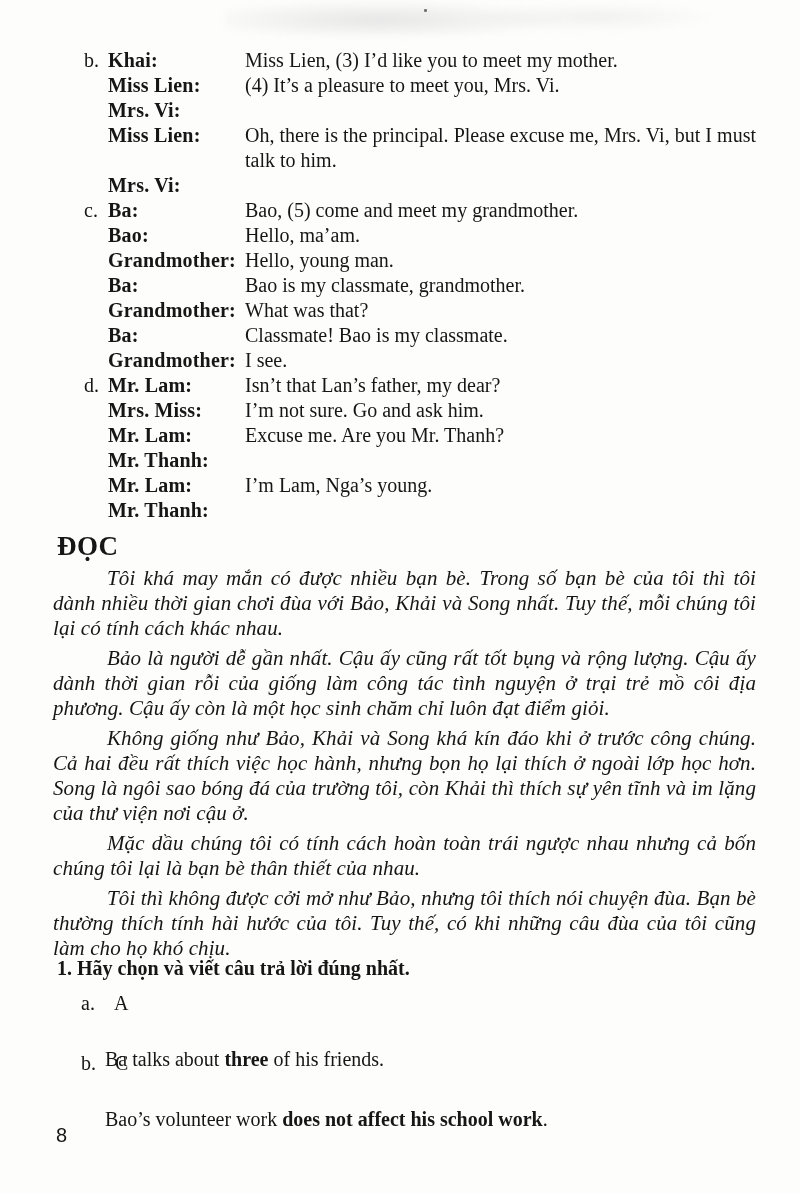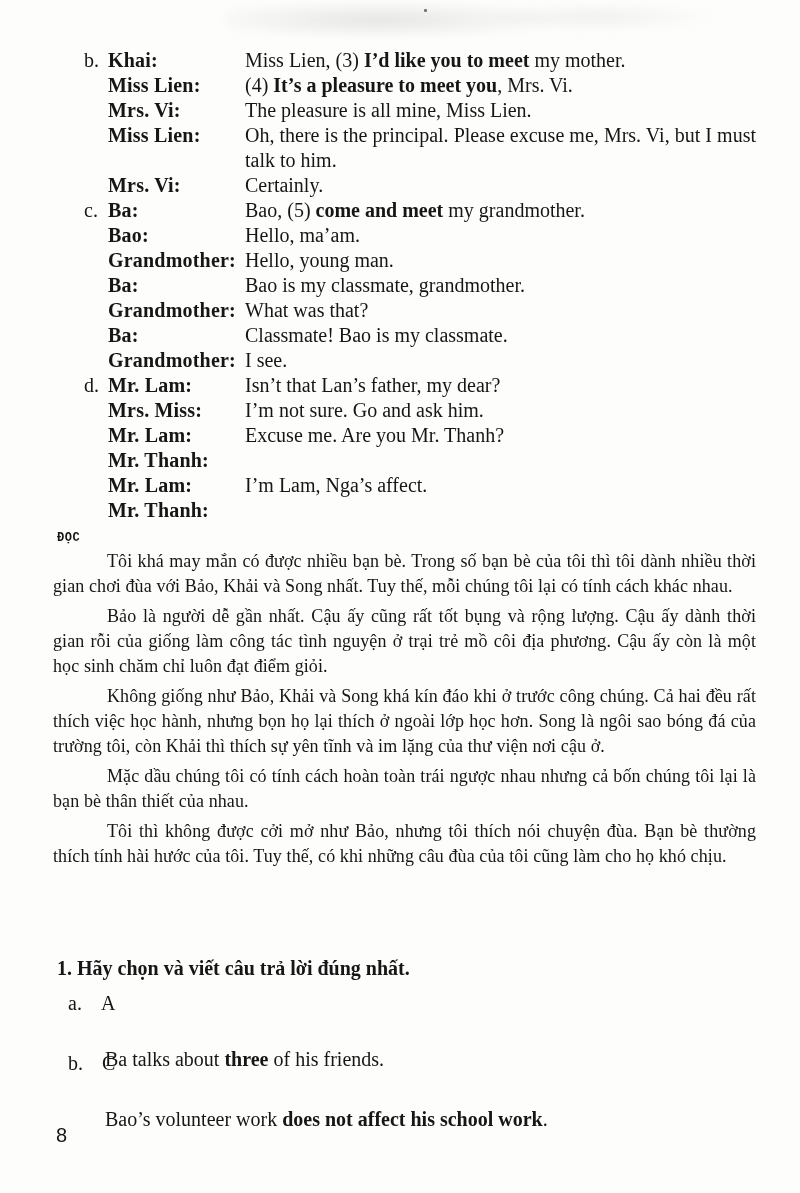--- a/index.html
+++ b/index.html
@@ -16,36 +16,36 @@
     background:radial-gradient(ellipse, rgba(195,195,195,.20), rgba(255,255,255,0) 70%);
     filter:blur(3px);}
   .speck{position:absolute;left:424px;top:9px;width:3px;height:3px;background:#555;border-radius:1px;opacity:.8;}
 
   
   .dialogue{position:absolute;top:48px;left:84px;right:44px;font-size:20px;line-height:25px;}
   .drow{display:grid;grid-template-columns:24px 137px 1fr;}
   .dl{font-weight:normal;}
   .ds{font-weight:bold;letter-spacing:.2px;}
   .dt{text-align:justify;}
-  .dt b{font-weight:bold;}
+  .dt b{font-weight:normal;}
 
   
   .reading{position:absolute;top:531px;left:53px;right:44px;}
-  .reading-heading{font-weight:bold;font-size:12px;margin:0 0 4px 4px;letter-spacing:.5px;font-family:Liberation Mono, monospace;}
+  .reading-heading{font-weight:bold;font-size:27px;margin:0 0 4px 4px;letter-spacing:.5px;}
   .reading p{
-    margin:0 0 5px 0;font-size:18px;line-height:25px;
+    margin:0 0 5px 0;font-style:italic;font-size:21px;line-height:25px;
     text-align:justify;text-indent:54px;letter-spacing:.1px;
   }
 
   
   .exercise{position:absolute;left:57px;top:956px;right:44px;font-size:20px;line-height:25px;}
   .ex-line{position:absolute;left:0;right:0;}
   .ex-heading{top:0;font-weight:bold;}
   .ex-heading .ex-num{display:inline-block;width:20px;font-weight:bold;}
-  .ex-item{left:11px;}
+  .ex-item{left:24px;}
   .ex-item .ex-answer{display:inline-block;padding-left:19px;}
   .ex-sentence{left:48px;margin-top:26px;}
   .ex-sentence b{font-weight:bold;}
   .row-a-marker{top:35px;}
   .row-a-text{top:65px;}
   .row-b-marker{top:95px;}
   .row-b-text{top:125px;}
 
   .page-number{position:absolute;left:56px;top:1124px;font-size:20px;
     font-family:"Liberation Sans","DejaVu Sans",sans-serif;}
@@ -66,31 +66,29 @@
       <span class="dt"><span>Miss Lien, (3) </span><b>I’d like you to meet</b><span> my mother.</span></span>
     </div>
     <div class="drow">
       <span class="dl"></span>
       <span class="ds">Miss Lien:</span>
       <span class="dt"><span>(4) </span><b>It’s a pleasure to meet you</b><span>, Mrs. Vi.</span></span>
     </div>
     <div class="drow">
       <span class="dl"></span>
       <span class="ds">Mrs. Vi:</span>
-      <span class="dt"><span>The pleasure is all mine, Miss Lien.</span></span>
     </div>
     <div class="drow">
       <span class="dl"></span>
       <span class="ds">Miss Lien:</span>
       <span class="dt"><span>Oh, there is the principal. Please excuse me, Mrs. Vi, but I must talk to him.</span></span>
     </div>
     <div class="drow">
       <span class="dl"></span>
       <span class="ds">Mrs. Vi:</span>
-      <span class="dt"><span>Certainly.</span></span>
     </div>
     <div class="drow">
       <span class="dl">c.</span>
       <span class="ds">Ba:</span>
       <span class="dt"><span>Bao, (5) </span><b>come and meet</b><span> my grandmother.</span></span>
     </div>
     <div class="drow">
       <span class="dl"></span>
       <span class="ds">Bao:</span>
       <span class="dt"><span>Hello, ma’am.</span></span>
@@ -135,21 +133,21 @@
       <span class="ds">Mr. Lam:</span>
       <span class="dt"><span>Excuse me. Are you Mr. Thanh?</span></span>
     </div>
     <div class="drow">
       <span class="dl"></span>
       <span class="ds">Mr. Thanh:</span>
     </div>
     <div class="drow">
       <span class="dl"></span>
       <span class="ds">Mr. Lam:</span>
-      <span class="dt"><span>I’m Lam, Nga’s affect.</span></span>
+      <span class="dt"><span>I’m Lam, Nga’s young.</span></span>
     </div>
     <div class="drow">
       <span class="dl"></span>
       <span class="ds">Mr. Thanh:</span>
     </div>
   </div>
 
   <div class="reading">
     <div class="reading-heading">ĐỌC</div>
     <p>Tôi khá may mắn có được nhiều bạn bè. Trong số bạn bè của tôi thì tôi dành nhiều thời gian chơi đùa với Bảo, Khải và Song nhất. Tuy thế, mỗi chúng tôi lại có tính cách khác nhau.</p>

